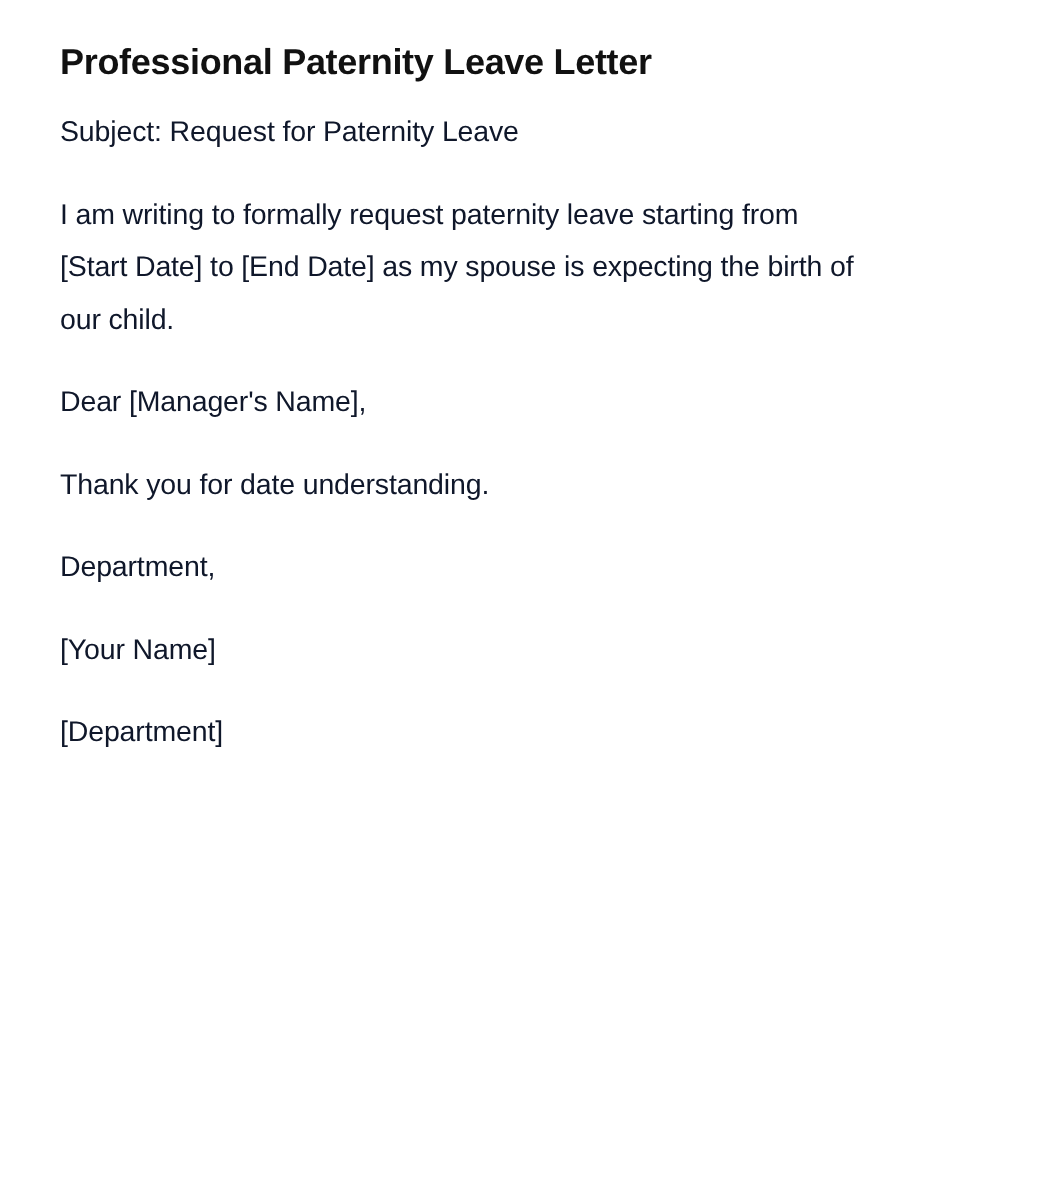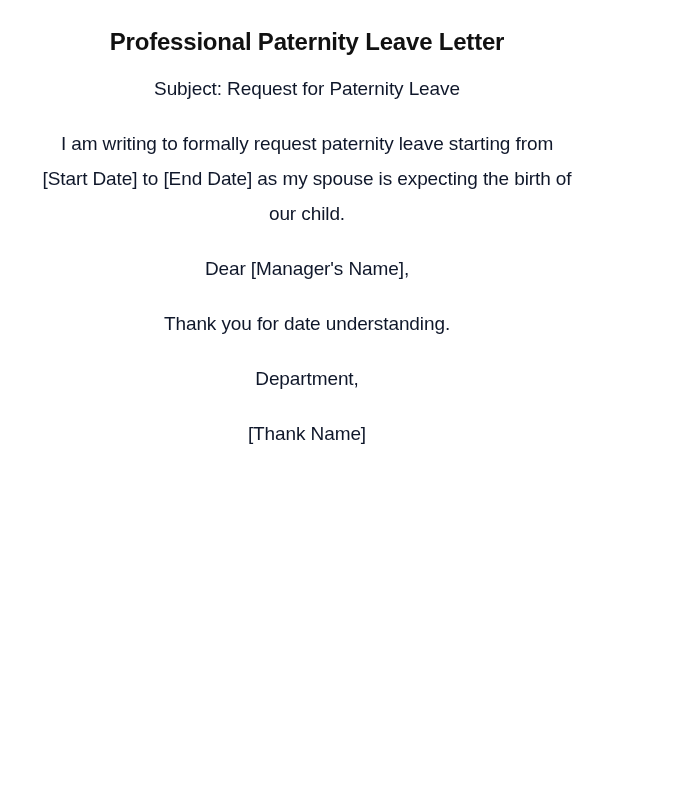--- a/index.html
+++ b/index.html
@@ -11,21 +11,20 @@
     width: 700px;
     height: 802px;
     overflow: hidden;
     font-family: "Liberation Sans", "DejaVu Sans", sans-serif;
     color: #1c1c1c;
   }
   .letter {
     box-sizing: border-box;
     width: 629px;
     padding: 27px 55px 0 40px;
-    text-align: center;
   }
   .letter h1 {
     margin: 0 0 14px 0;
     font-size: 24px;
     line-height: 30px;
     font-weight: 700;
     color: #111111;
     letter-spacing: -0.2px;
   }
   .letter p {
@@ -48,16 +47,17 @@
 
   <p>I am writing to formally request paternity leave starting from [Start Date] to [End Date] as my spouse is expecting the birth of our child.</p>
 
   <p>Dear [Manager's Name],</p>
 
 
   <p>Thank you for date understanding.</p>
 
   <p>Department,</p>
 
-  <p>[Thank Name]</p>
+  <p>[Your Name]</p>
 
 
+  <p>[Department]</p>
 </div>
 
 </body></html>

